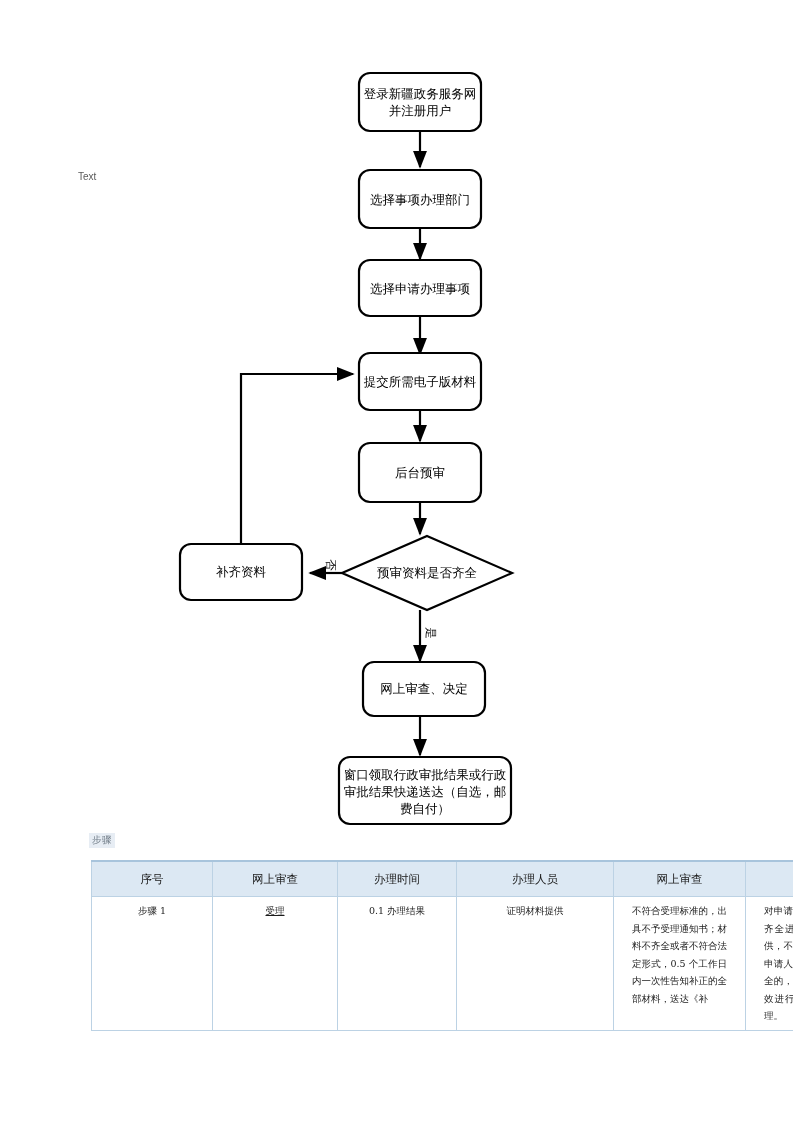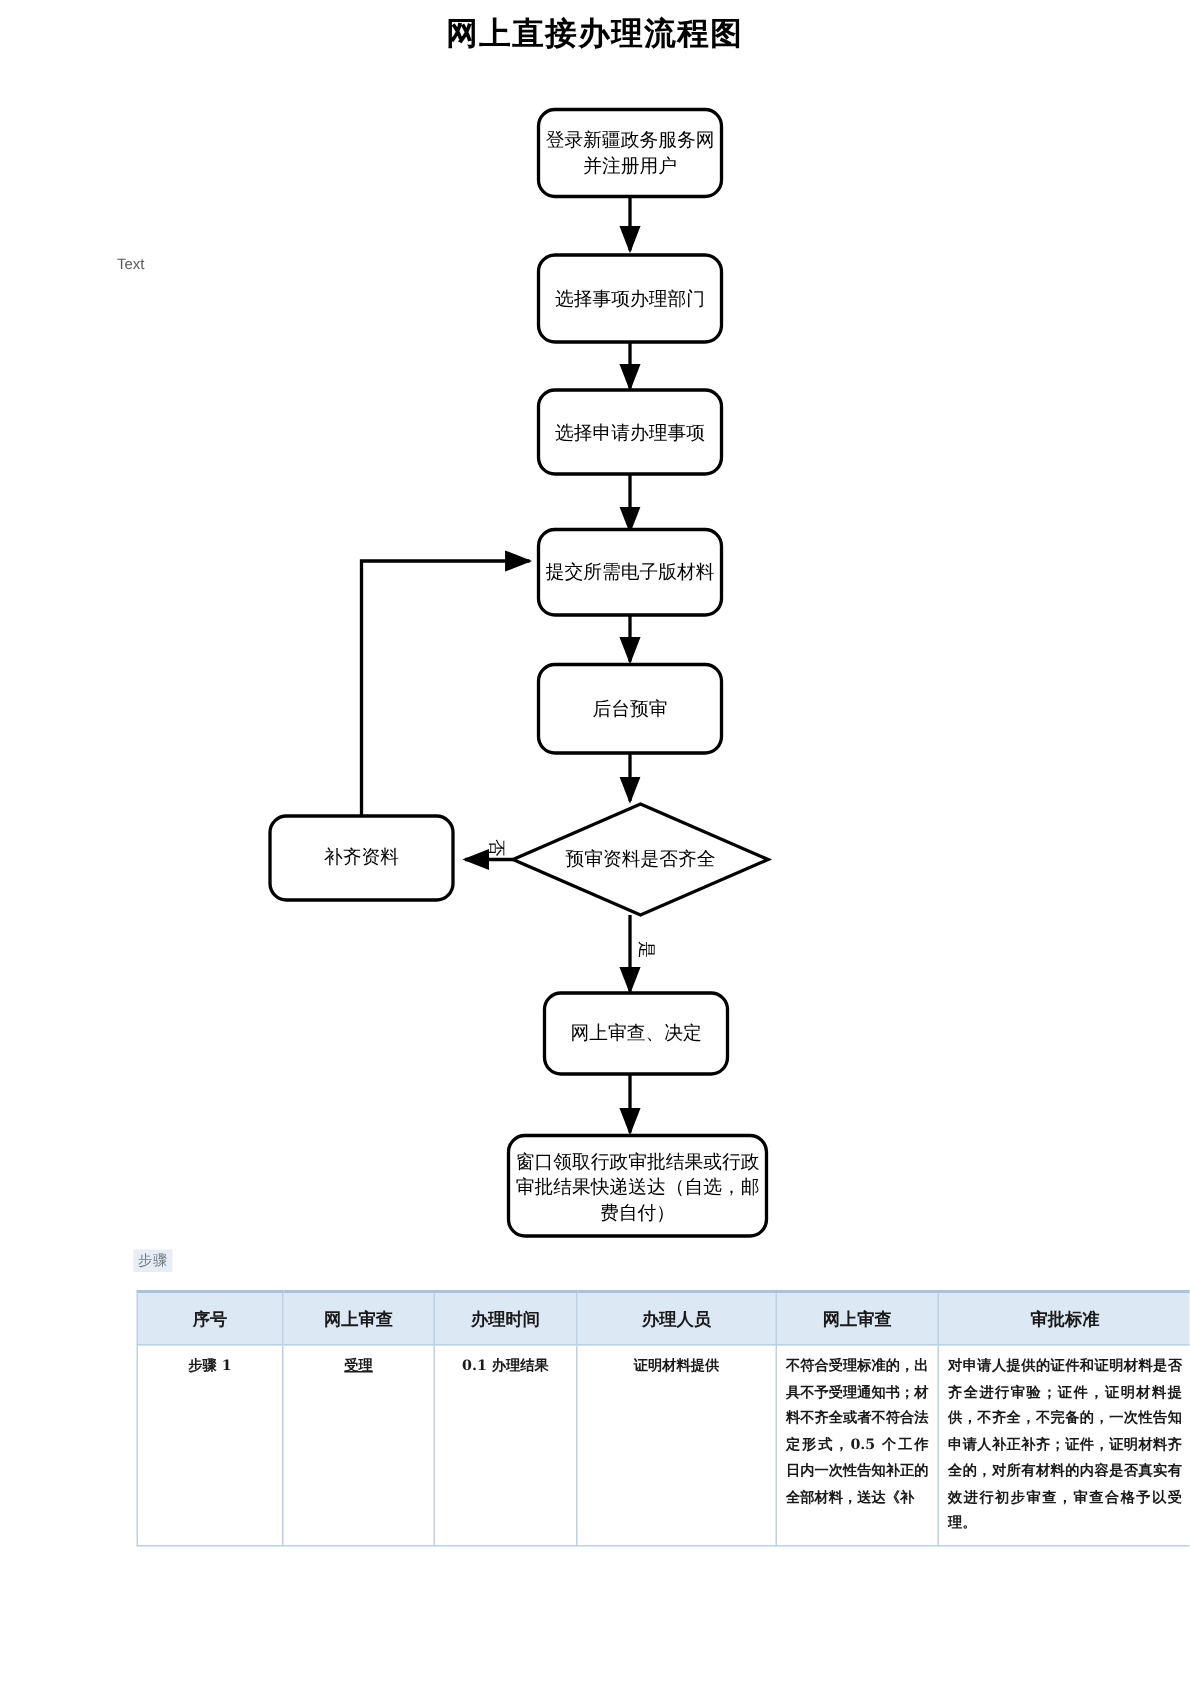--- a/index.html
+++ b/index.html
@@ -97,23 +97,23 @@
   }
   table.steps {
     border-collapse: collapse;
     width: 625px;
     table-layout: fixed;
     font-family: "DejaVu Serif", "Liberation Serif", serif;
   }
   table.steps th,
   table.steps td {
     border: 1px solid #bcd2e4;
-    padding: 5px 6px;
+    padding: 5px 18px;
     vertical-align: top;
-    font-weight: bold;
+    font-weight: normal;
     color: #1a1a1a;
   }
   table.steps thead th {
     background: #dce8f3;
     border-top: 2px solid #a8c4dc;
     border-bottom: 1px solid #bcd2e4;
     font-size: 11.5px;
     text-align: center;
     height: 24px;
     vertical-align: middle;
@@ -143,21 +143,20 @@
   .col-4 { width: 120px; }
   .col-5 { width: 95px; }
   .col-6 { width: 156px; }
   .hdr-left { text-align: left; padding-left: 10px; }
 </style>
 </head>
 <body>
 
 <div id="page">
 
-  <div class="doc-title">网上直接办理流程图</div>
 
   <div class="side-text">Text</div>
 
   <svg id="flow-svg" viewBox="0 0 793 830">
     <defs>
       <marker id="arrowhead" markerWidth="9" markerHeight="9" refX="7.4" refY="3.6" orient="auto" markerUnits="strokeWidth">
         <path d="M0,0.4 L8.2,3.6 L0,6.8 z" fill="#000000"></path>
       </marker>
     </defs>
 

